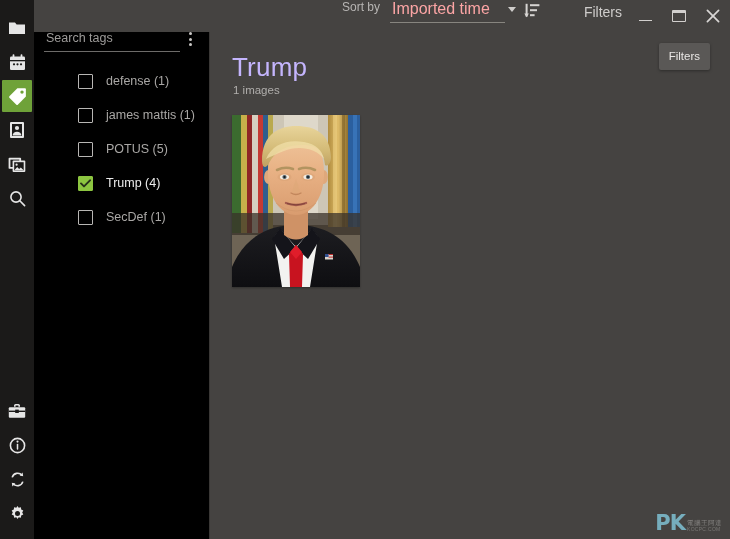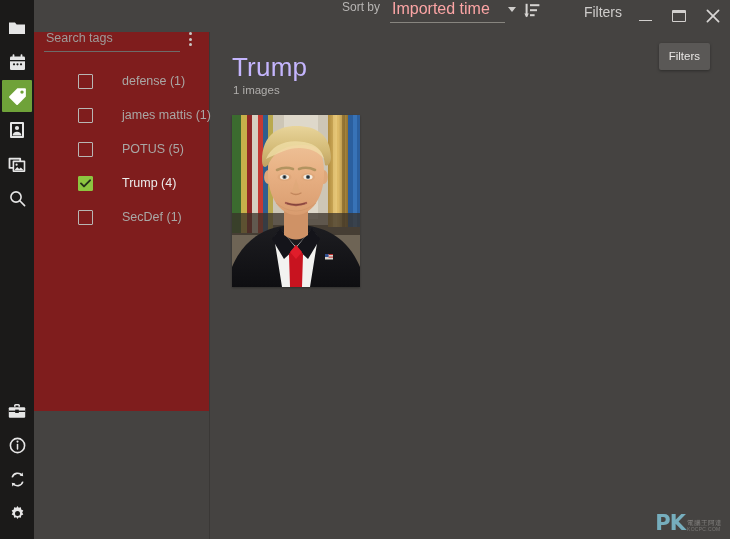--- a/index.html
+++ b/index.html
@@ -39,22 +39,22 @@
     border-radius: 1px;
   }
   .rail-btn.active { background: #6fa239; }
   .rail-btn svg { display: block; }
   .rail-btn .gl { fill: #e6e6e6; }
   .rail-btn.active .gl { fill: #ffffff; }
   .rail-btn .st { stroke: #e6e6e6; fill: none; stroke-width: 1.6; }
 
   
   .tagpane {
-    width: 175px; height: 411px;
-    background: #7f1d1d;
+    width: 175px; height: 539px;
+    background: #000000;
     flex: 0 0 175px;
     position: relative;
     z-index: 4;
   }
   .search-row {
     display: flex; align-items: flex-end;
     padding: 22px 10px 0 10px;
     height: 52px;
   }
   .search-wrap { flex: 1 1 auto; position: relative; }
@@ -99,21 +99,21 @@
     border-radius: 1px;
     display: flex; align-items: center; justify-content: center;
   }
   .tagrow.checked .cbox {
     background: #8cc540;
     border-color: #8cc540;
   }
   .cbox .tick { display: none; }
   .tagrow.checked .cbox .tick { display: block; }
   .taglabel {
-    margin-left: 44px;
+    margin-left: 28px;
     font-size: 12.5px;
     color: #a9a7a5;
     white-space: nowrap;
     line-height: 16px;
   }
   .tagrow.checked .taglabel { color: #ececec; }
 
   
   .main {
     flex: 1 1 auto;

